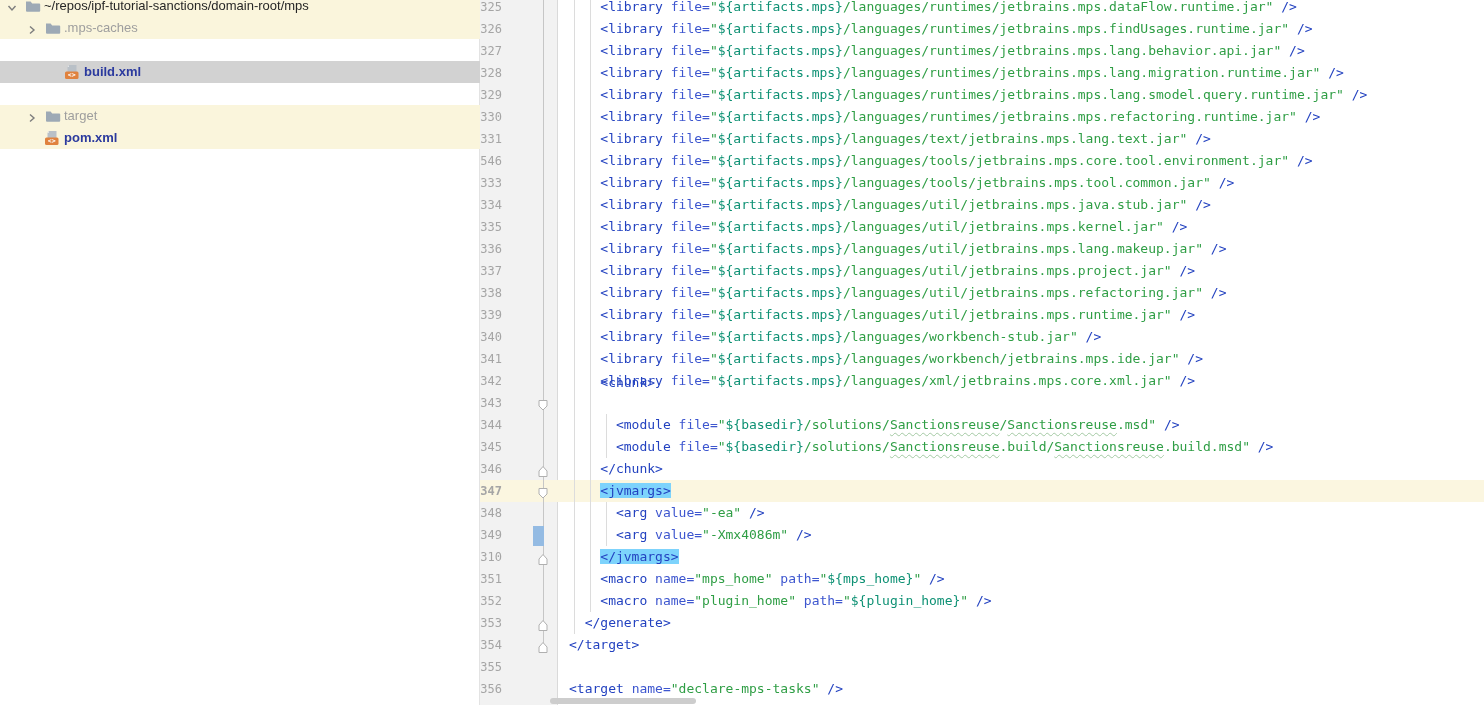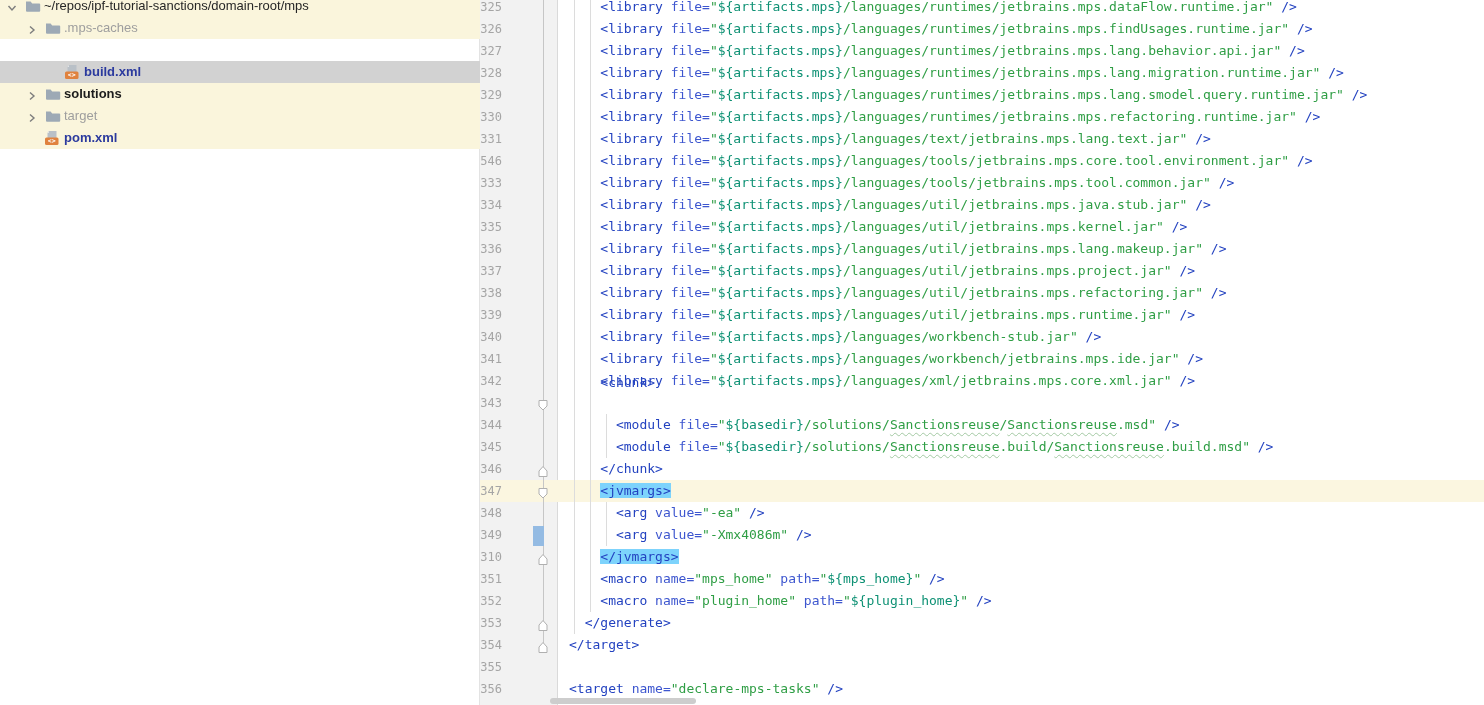--- a/index.html
+++ b/index.html
@@ -61,29 +61,20 @@
         <span class="tree-label excluded" style="left:64px">.mps-caches</span>
       </div>
       <div class="tree-row sel" style="top: 61px;">
         <span class="tree-icon" style="left:64px"><svg width="18" height="16" viewBox="0 0 18 16">
             <path d="M5 1h7.5v7H3.5V3z" fill="#b9c0c7"></path>
             <path d="M5 1v2H3.5z" fill="#e1e4e8"></path>
             <rect x="1" y="7.5" width="13.5" height="7.5" rx="1.5" fill="#e0823e"></rect>
             <text x="7.7" y="13.3" font-size="6.5" font-weight="bold" fill="#ffffff" text-anchor="middle" font-family="DejaVu Sans Mono, monospace">&lt;&gt;</text>
           </svg></span>
         <span class="tree-label xml" style="left:84px">build.xml</span>
-      </div>
-      <div class="tree-row" style="top: 83px;">
-        <span class="tree-chevron" style="left:26px"><svg width="12" height="12" viewBox="0 0 12 12">
-            <polyline points="4,2.5 8,6 4,9.5" fill="none" stroke="#7d7d7d" stroke-width="1.4"></polyline>
-          </svg></span>
-        <span class="tree-icon" style="left:44px"><svg width="18" height="16" viewBox="0 0 18 16">
-            <path d="M2 3.5h4.6l1.6 2h7a1 1 0 0 1 1 1v6.2a1 1 0 0 1-1 1H3a1 1 0 0 1-1-1z" fill="#9da9b5"></path>
-          </svg></span>
-        <span class="tree-label bold" style="left:64px">solutions</span>
       </div>
       <div class="tree-row" style="top: 105px;">
         <span class="tree-chevron" style="left:26px"><svg width="12" height="12" viewBox="0 0 12 12">
             <polyline points="4,2.5 8,6 4,9.5" fill="none" stroke="#7d7d7d" stroke-width="1.4"></polyline>
           </svg></span>
         <span class="tree-icon" style="left:44px"><svg width="18" height="16" viewBox="0 0 18 16">
             <path d="M2 3.5h4.6l1.6 2h7a1 1 0 0 1 1 1v6.2a1 1 0 0 1-1 1H3a1 1 0 0 1-1-1z" fill="#9da9b5"></path>
           </svg></span>
         <span class="tree-label excluded" style="left:64px">target</span>
       </div>
@@ -144,21 +135,21 @@
         <div class="lnum" style="top: 370px;">342</div>
         <div class="cline" style="top: 370px;"><span class="s-tag">    &lt;library </span><span class="s-attr">file=</span><span class="s-str">"</span><span class="s-prop">${artifacts.mps}</span><span class="s-str">/languages/xml/jetbrains.mps.core.xml.jar" </span><span class="s-tag">/&gt;</span></div>
         <div class="lnum" style="top: 392px;">343</div>
         <div class="cline" style="top: 372px;"><span class="s-tag">    &lt;chunk&gt;</span></div>
         <div class="lnum" style="top: 414px;">344</div>
         <div class="cline" style="top: 414px;"><span class="s-tag">      &lt;module </span><span class="s-attr">file=</span><span class="s-str">"</span><span class="s-prop">${basedir}</span><span class="s-str">/solutions/</span><span class="s-squig">Sanctionsreuse</span><span class="s-str">/</span><span class="s-squig">Sanctionsreuse</span><span class="s-str">.msd" </span><span class="s-tag">/&gt;</span></div>
         <div class="lnum" style="top: 436px;">345</div>
         <div class="cline" style="top: 436px;"><span class="s-tag">      &lt;module </span><span class="s-attr">file=</span><span class="s-str">"</span><span class="s-prop">${basedir}</span><span class="s-str">/solutions/</span><span class="s-squig">Sanctionsreuse</span><span class="s-str">.build/</span><span class="s-squig">Sanctionsreuse</span><span class="s-str">.build.msd" </span><span class="s-tag">/&gt;</span></div>
         <div class="lnum" style="top: 458px;">346</div>
         <div class="cline" style="top: 458px;"><span class="s-tag">    &lt;/chunk&gt;</span></div>
-        <div class="lnum" style="top: 480px;">347</div>
+        <div class="lnum" style="top: 480px; font-weight: bold;">347</div>
         <div class="cline" style="top: 480px;"><span class="s-tag">    </span><span class="s-taghl">&lt;jvmargs&gt;</span></div>
         <div class="lnum" style="top: 502px;">348</div>
         <div class="cline" style="top: 502px;"><span class="s-tag">      &lt;arg </span><span class="s-attr">value=</span><span class="s-str">"-ea" </span><span class="s-tag">/&gt;</span></div>
         <div class="lnum" style="top: 524px;">349</div>
         <div class="cline" style="top: 524px;"><span class="s-tag">      &lt;arg </span><span class="s-attr">value=</span><span class="s-str">"-Xmx4086m" </span><span class="s-tag">/&gt;</span></div>
         <div class="lnum" style="top: 546px;">310</div>
         <div class="cline" style="top: 546px;"><span class="s-tag">    </span><span class="s-taghl">&lt;/jvmargs&gt;</span></div>
         <div class="lnum" style="top: 568px;">351</div>
         <div class="cline" style="top: 568px;"><span class="s-tag">    &lt;macro </span><span class="s-attr">name=</span><span class="s-str">"mps_home" </span><span class="s-attr">path=</span><span class="s-str">"</span><span class="s-prop">${mps_home}</span><span class="s-str">" </span><span class="s-tag">/&gt;</span></div>
         <div class="lnum" style="top: 590px;">352</div>

